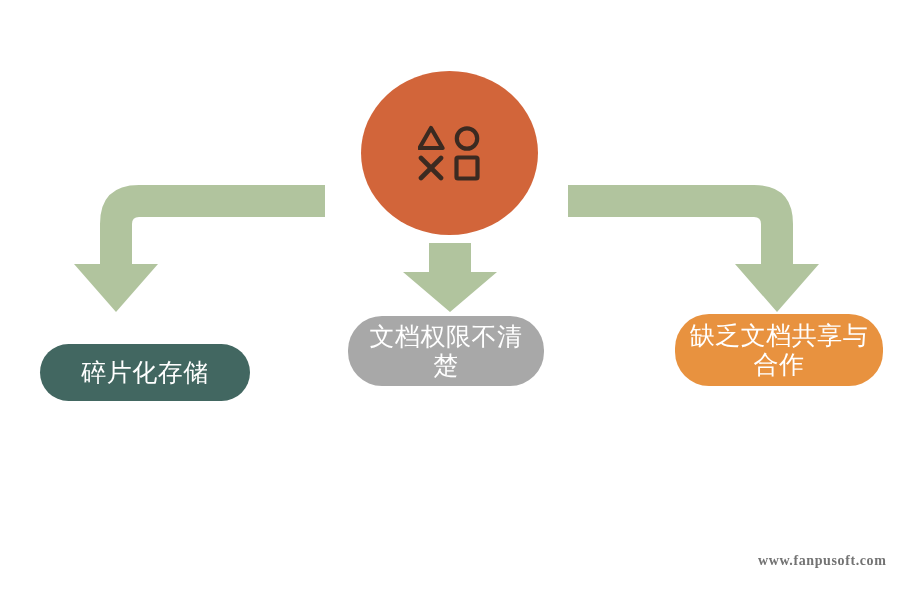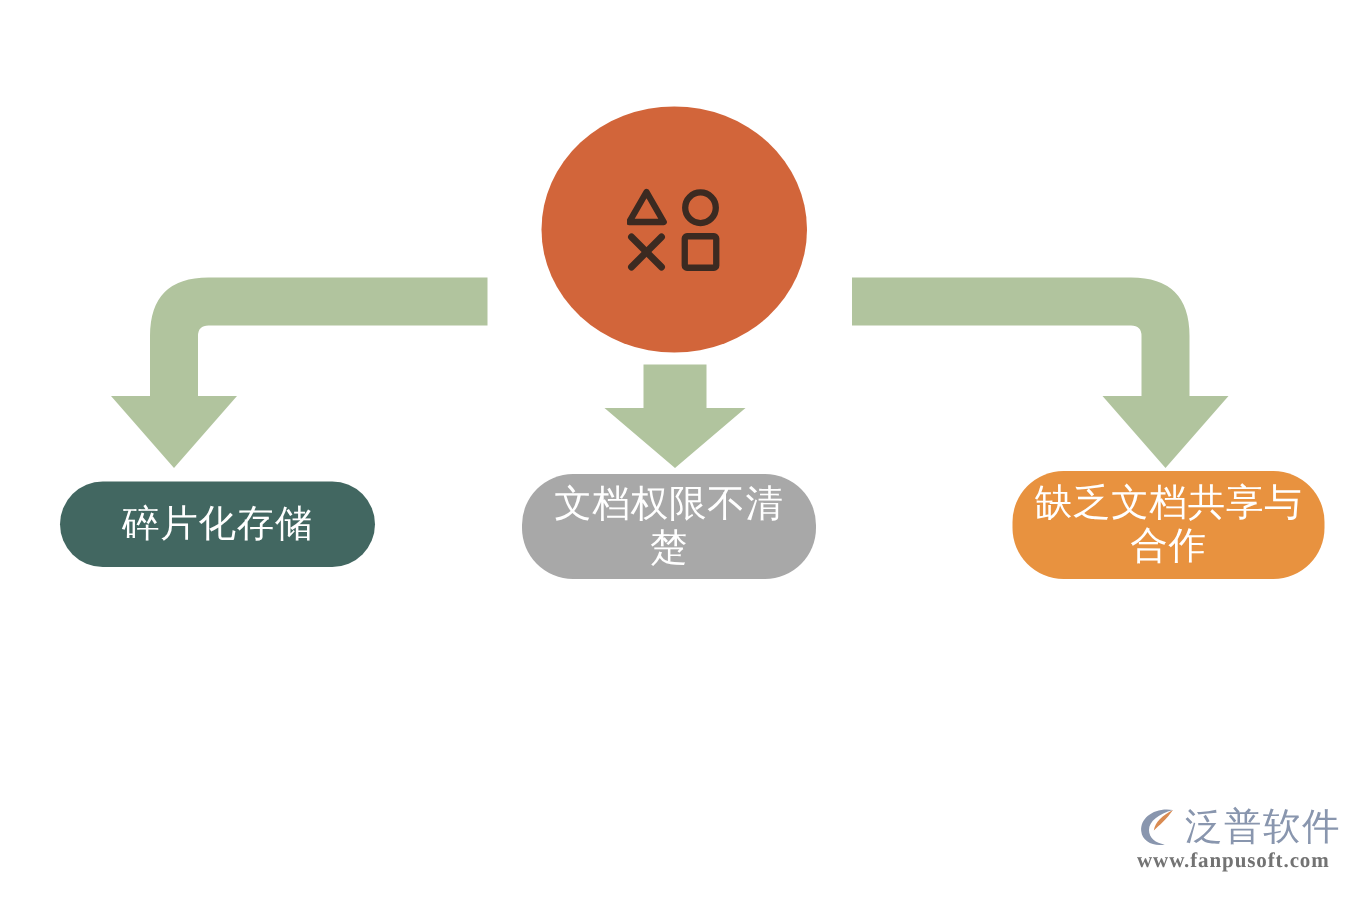--- a/index.html
+++ b/index.html
@@ -67,21 +67,21 @@
     padding: 4px 10px;
     font-weight: 400;
   }
   .node-label {
     display: block;
     width: 100%;
   }
 
   #node-1 {
     left: 40px;
-    top: 321px;
+    top: 344px;
     width: 210px;
     height: 57px;
     background: #426761;
   }
   #node-2 {
     left: 348px;
     top: 316px;
     width: 196px;
     height: 70px;
     background: #A8A8A8;
@@ -198,25 +198,16 @@
 
   <div class="node" id="node-2">
     <span class="node-label">文档权限不清楚</span>
   </div>
 
   <div class="node" id="node-3">
     <span class="node-label">缺乏文档共享与合作</span>
   </div>
 
   <div class="brand">
-    <div class="brand-top">
-      <svg class="brand-mark" viewBox="0 0 28 28" xmlns="http://www.w3.org/2000/svg" aria-hidden="true">
-        <path d="M 24 3 C 12 1 2 8 2.8 17 C 3.4 24 11 27.5 18.5 26
-                 C 12.5 25.4 8 21.6 8 16.4 C 8 10.4 14.5 5.6 24 3 Z" fill="#8996AE"></path>
-        <path d="M 24 3 C 17 6.6 12.2 10.8 11.2 16.6
-                 C 15 13.2 19.6 9.2 24 3 Z" fill="#D98B52"></path>
-      </svg>
-      <span class="brand-name">泛普软件</span>
-    </div>
     <div class="brand-url">www.fanpusoft.com</div>
   </div>
 
 </div>
 
 </body></html>

